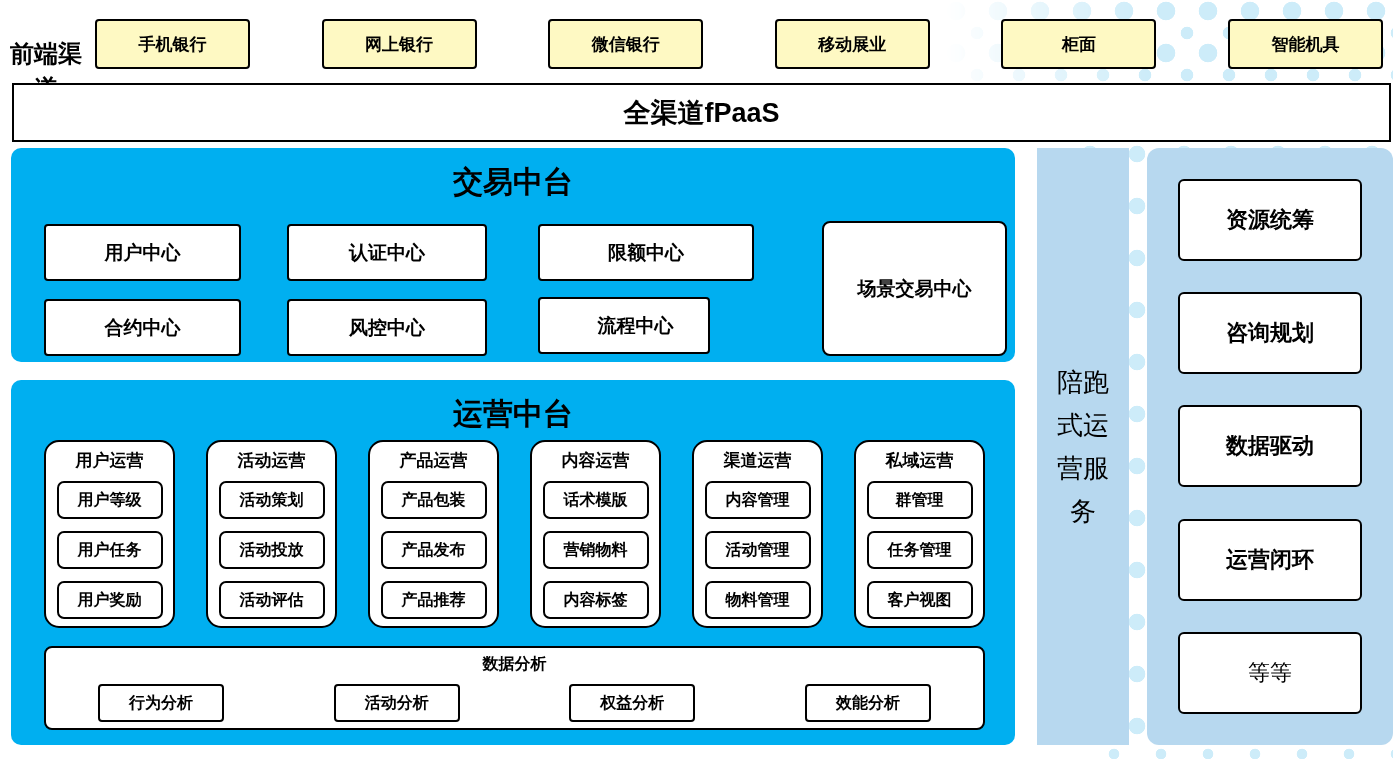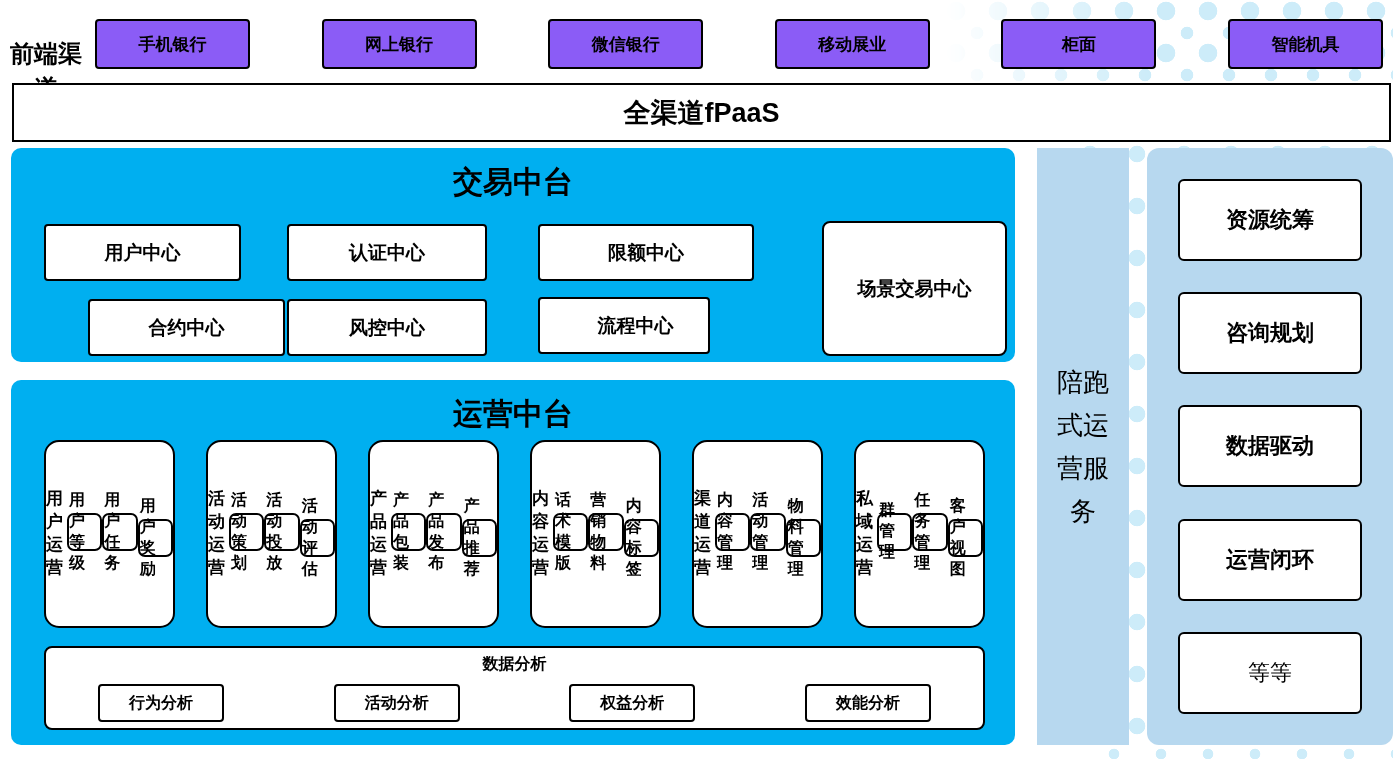--- a/index.html
+++ b/index.html
@@ -19,49 +19,49 @@
     background-image:
       radial-gradient(circle at 12px 14px, var(--dot) 8px, transparent 8.6px),
       radial-gradient(circle at 36px 42px, var(--dot) 5px, transparent 5.6px);
     background-size:47px 52px;}
 
   .front-label{position:absolute;left:0;top:6px;width:92px;z-index:1;text-align:center;
     font-family:"Liberation Serif","DejaVu Serif",serif;font-weight:bold;font-size:24px;line-height:34px;margin-top:31px;}
 
   .channels{position:absolute;left:95px;top:19px;width:1288px;height:50px;z-index:1;
     display:flex;justify-content:space-between;}
-  .chan-box{width:155px;height:50px;background:#8b5cf6;border:2px solid #000;border-radius:4px;
+  .chan-box{width:155px;height:50px;background:#fef9c3;border:2px solid #000;border-radius:4px;
     box-sizing:border-box;display:flex;align-items:center;justify-content:center;
     font-size:17px;font-weight:600;}
 
   .fpaas{position:absolute;left:12px;top:83px;width:1379px;height:59px;z-index:1;
     background:#fff;border:2px solid #000;box-sizing:border-box;
     display:flex;align-items:center;justify-content:center;font-size:27px;font-weight:600;}
 
   .blue-section{position:absolute;left:11px;width:1004px;background:var(--blue);
     border-radius:10px;z-index:1;}
   .trade{top:148px;height:214px;}
   .ops{top:380px;height:365px;}
   .blue-title{position:absolute;left:0;top:14px;width:100%;text-align:center;
     font-family:"Liberation Serif","DejaVu Serif",serif;font-weight:bold;font-size:30px;}
 
   .tbox{position:absolute;background:#fff;border:2px solid #000;border-radius:4px;
     box-sizing:border-box;display:flex;align-items:center;justify-content:center;
     font-size:19px;font-weight:600;}
   .tb0{left:33px;top:76px;width:197px;height:57px;}
   .tb1{left:276px;top:76px;width:200px;height:57px;}
   .tb2{left:527px;top:76px;width:216px;height:57px;}
-  .tb3{left:33px;top:151px;width:197px;height:57px;margin-left:44px;}
+  .tb3{left:33px;top:151px;width:197px;height:57px;}
   .tb4{left:276px;top:151px;width:200px;height:57px;}
   .tb5{left:527px;top:149px;width:172px;height:57px;padding-left:23px;}
   .tall{left:811px;top:73px;width:185px;height:135px;border-radius:8px;}
 
   .cols{position:absolute;left:33px;top:60px;width:941px;display:flex;justify-content:space-between;}
   .col{width:131px;height:188px;background:#fff;border:2px solid #000;border-radius:15px;
-    box-sizing:border-box;display:flex;flex-direction:row;align-items:center;padding-top:7px;}
+    box-sizing:border-box;display:flex;flex-direction:column;align-items:center;padding-top:7px;}
   .col-title{font-size:17px;font-weight:bold;margin-bottom:9px;}
   .col-item{width:106px;height:38px;background:#fff;border:2px solid #000;border-radius:7px;
     box-sizing:border-box;display:flex;align-items:center;justify-content:center;
     font-size:16px;font-weight:600;margin-bottom:12px;}
   .col-item:last-child{margin-bottom:0;}
 
   .analysis{position:absolute;left:33px;top:266px;width:941px;height:84px;background:#fff;
     border:2px solid #000;border-radius:8px;box-sizing:border-box;}
   .analysis-title{text-align:center;font-size:16px;font-weight:600;margin-top:6px;}
   .analysis-row{position:absolute;left:52px;right:52px;top:36px;display:flex;justify-content:space-between;text-align:center;}

